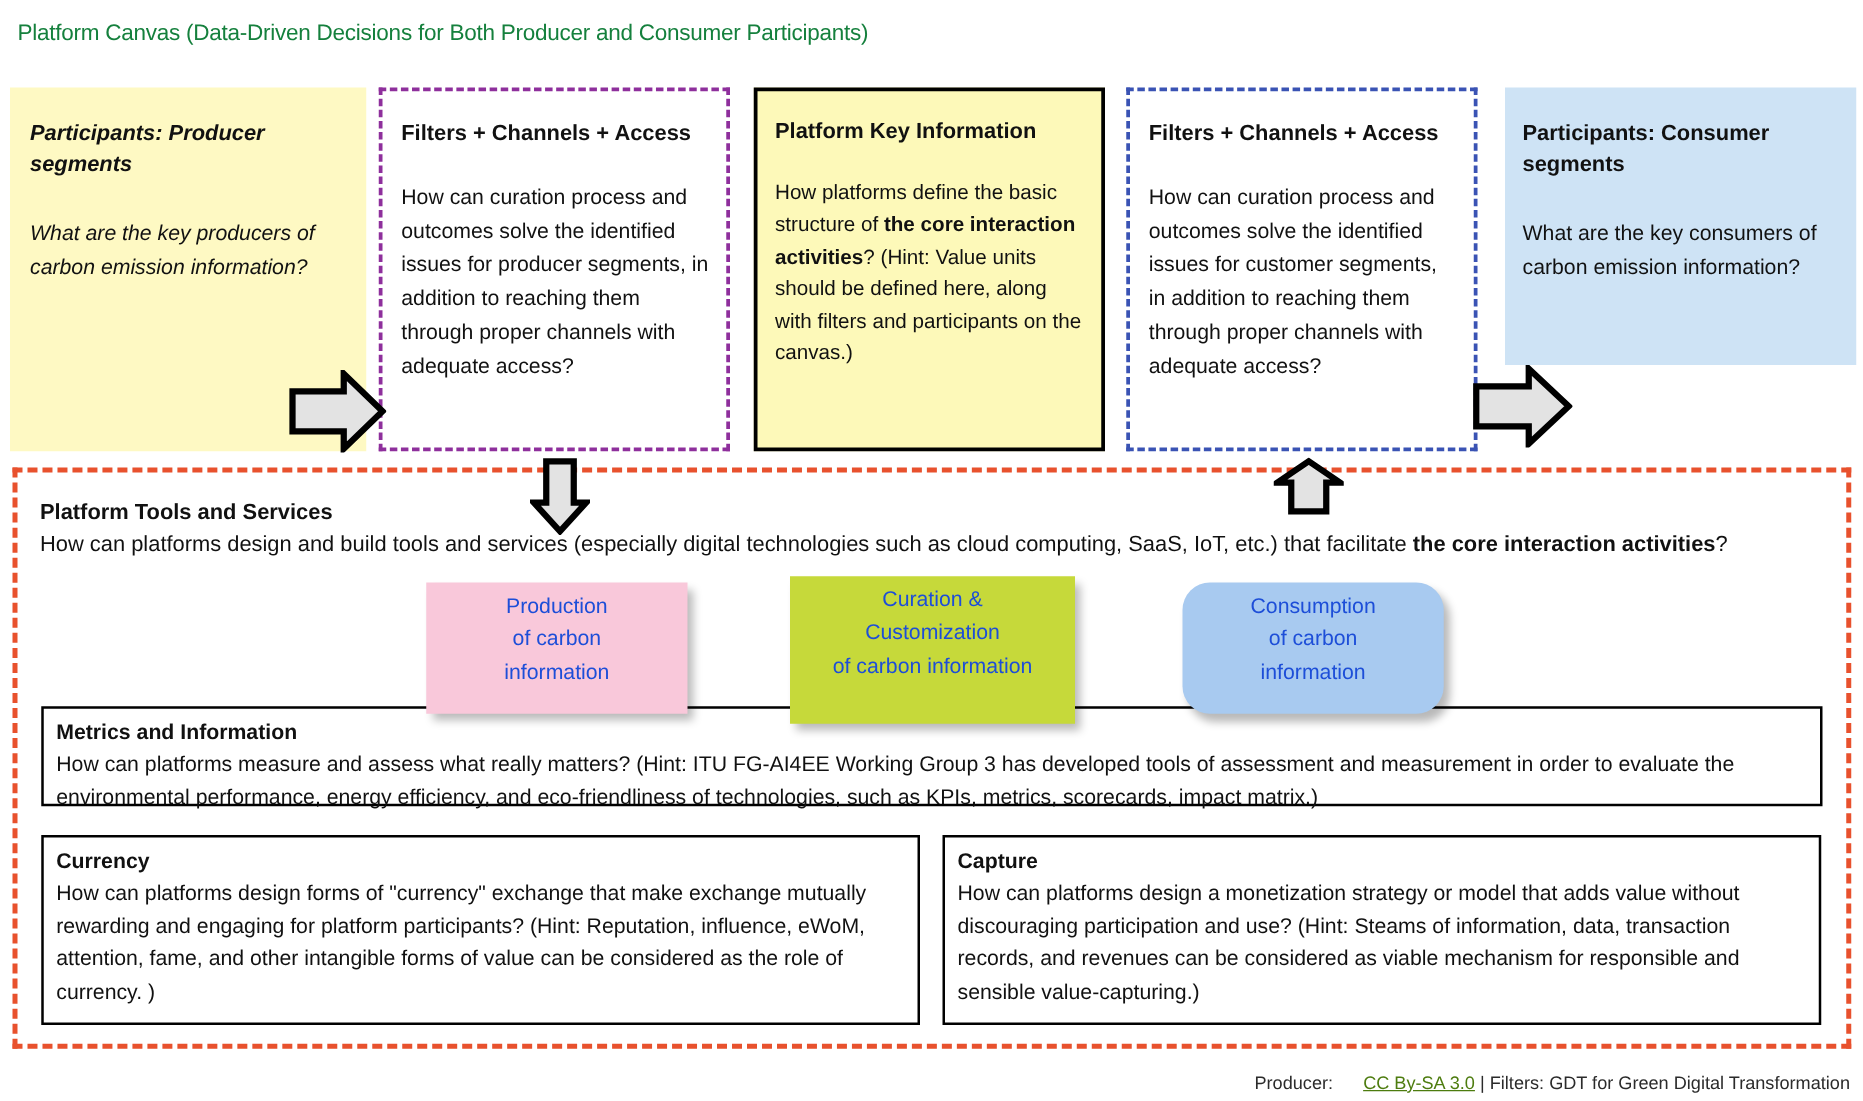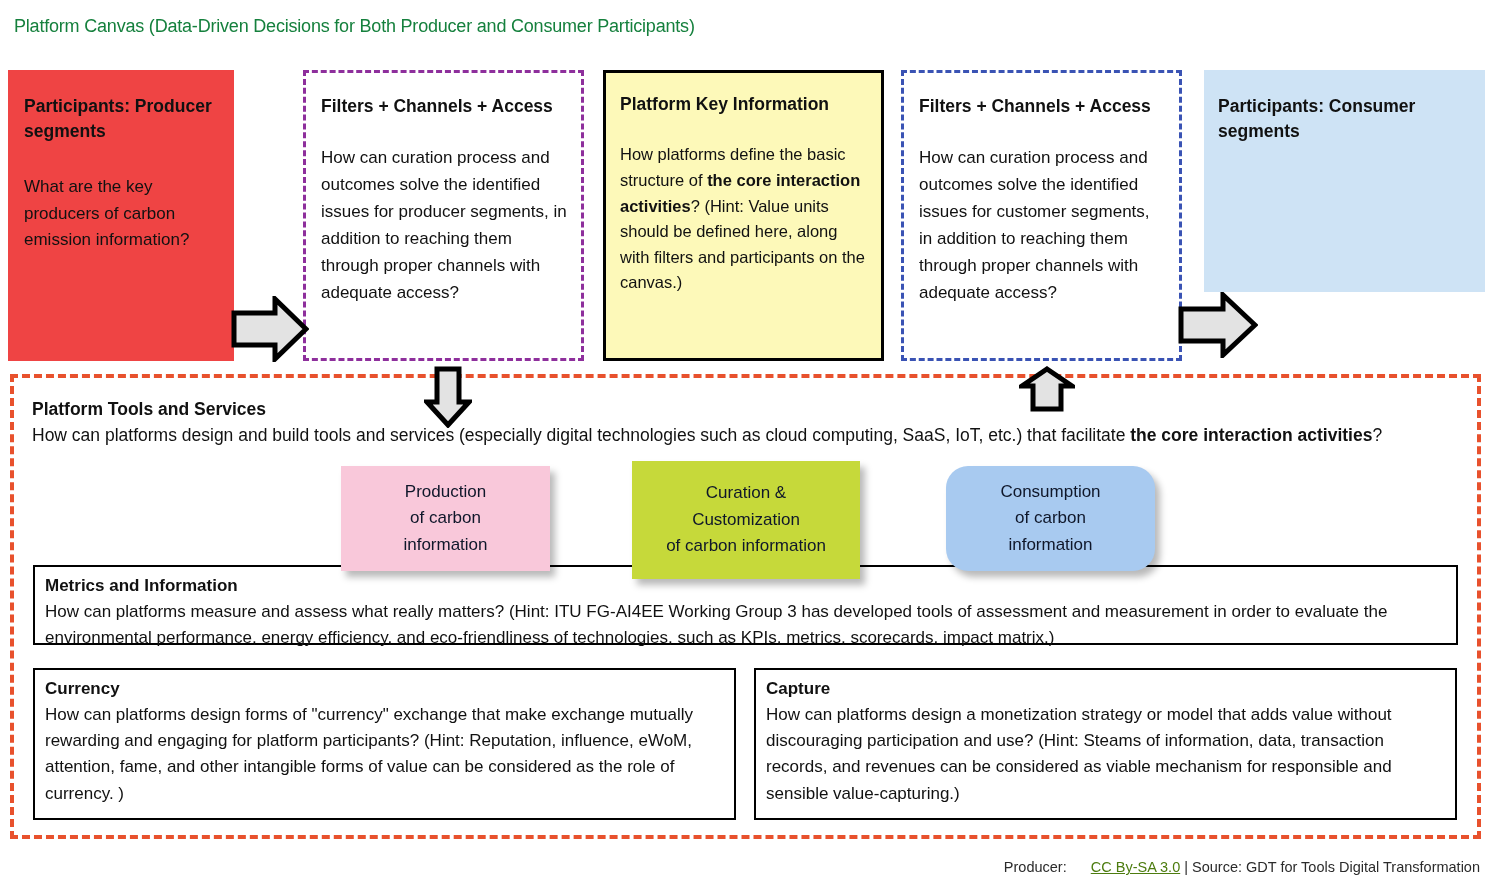--- a/index.html
+++ b/index.html
@@ -39,23 +39,24 @@
     margin-bottom:2px;
   }
   .card .bd{
     font-size:17px;
     line-height:1.58;
     font-weight:400;
   }
 
   
   #producer-card{
-    left:8px; top:70px; width:226px; height:291px;
-    background:#ef4444;
+    left:8px; top:70px; width:285px; height:291px;
+    background:#fef9c3;
     padding:24px 22px 0 16px;
+    font-style:italic;
   }
   #consumer-card{
     left:1204px; top:70px; width:281px; height:222px;
     background:#cee3f5;
     padding:24px 18px 0 14px;
   }
 
   
   #filters-left-card{
     left:303px; top:70px; width:281px; height:291px;
@@ -114,26 +115,26 @@
 
   #metrics-box{ left:33px; top:565px; width:1425px; height:80px; }
   #currency-box{ left:33px; top:668px; width:703px; height:152px; }
   #capture-box{  left:754px; top:668px; width:703px; height:152px; }
 
   
   .sticky{
     position:absolute;
     box-sizing:border-box;
     display:flex;
-    align-items:center;
+    align-items:flex-start;
     justify-content:center;
     text-align:center;
     font-size:17px;
     line-height:1.55;
-    color:#0f172a;
+    color:#1d4ed8;
     box-shadow:5px 6px 7px rgba(0,0,0,0.28);
     z-index:5;
     padding:6px 8px;
   }
   #note-production{ left:341px; top:466px; width:209px; height:105px; background:#f9c8da; }
   #note-curation{   left:632px; top:461px; width:228px; height:118px; background:#c6d93a; }
   #note-consumption{left:946px; top:466px; width:209px; height:105px; background:#a8caf0;border-radius:22px; }
 
   
   .arrow{ position:absolute; z-index:6; }
@@ -178,20 +179,21 @@
     </div>
   </div>
 
   <div class="card" id="filters-right-card">
     <div class="hd">Filters + Channels + Access</div>
     <div class="bd" style="margin-top:26px;">How can curation process and outcomes solve the identified issues for customer segments, in addition to reaching them through proper channels with adequate access?</div>
   </div>
 
   <div class="card" id="consumer-card">
     <div class="hd">Participants: Consumer segments</div>
+    <div class="bd" style="margin-top:29px;">What are the key consumers of carbon emission information?</div>
   </div>
 
   <div class="arrow" id="arrow-producer-to-filters">
     <svg width="78" height="66" viewBox="0 0 78 66">
       <polygon points="3,17 44,17 44,3 75,33 44,63 44,49 3,49" fill="#e3e3e3" stroke="#000000" stroke-width="5" stroke-linejoin="miter"></polygon>
     </svg>
   </div>
 
   <div class="arrow" id="arrow-consumer-in">
     <svg width="80" height="66" viewBox="0 0 80 66">
@@ -243,16 +245,16 @@
 Customization
 of  carbon information</span>
   </div>
   <div class="sticky" id="note-consumption">
     <span style="white-space:pre-line;">Consumption
 of carbon
 information</span>
   </div>
 
   <div id="footer">
-    <span>Producer: </span><a href="#">CC By-SA 3.0</a><span> | Source: GDT for Tools Digital Transformation</span>
+    <span>Producer: </span><a href="#">CC By-SA 3.0</a><span> | Filters: GDT for Green Digital Transformation</span>
   </div>
 
 </div>
 
 </body></html>

